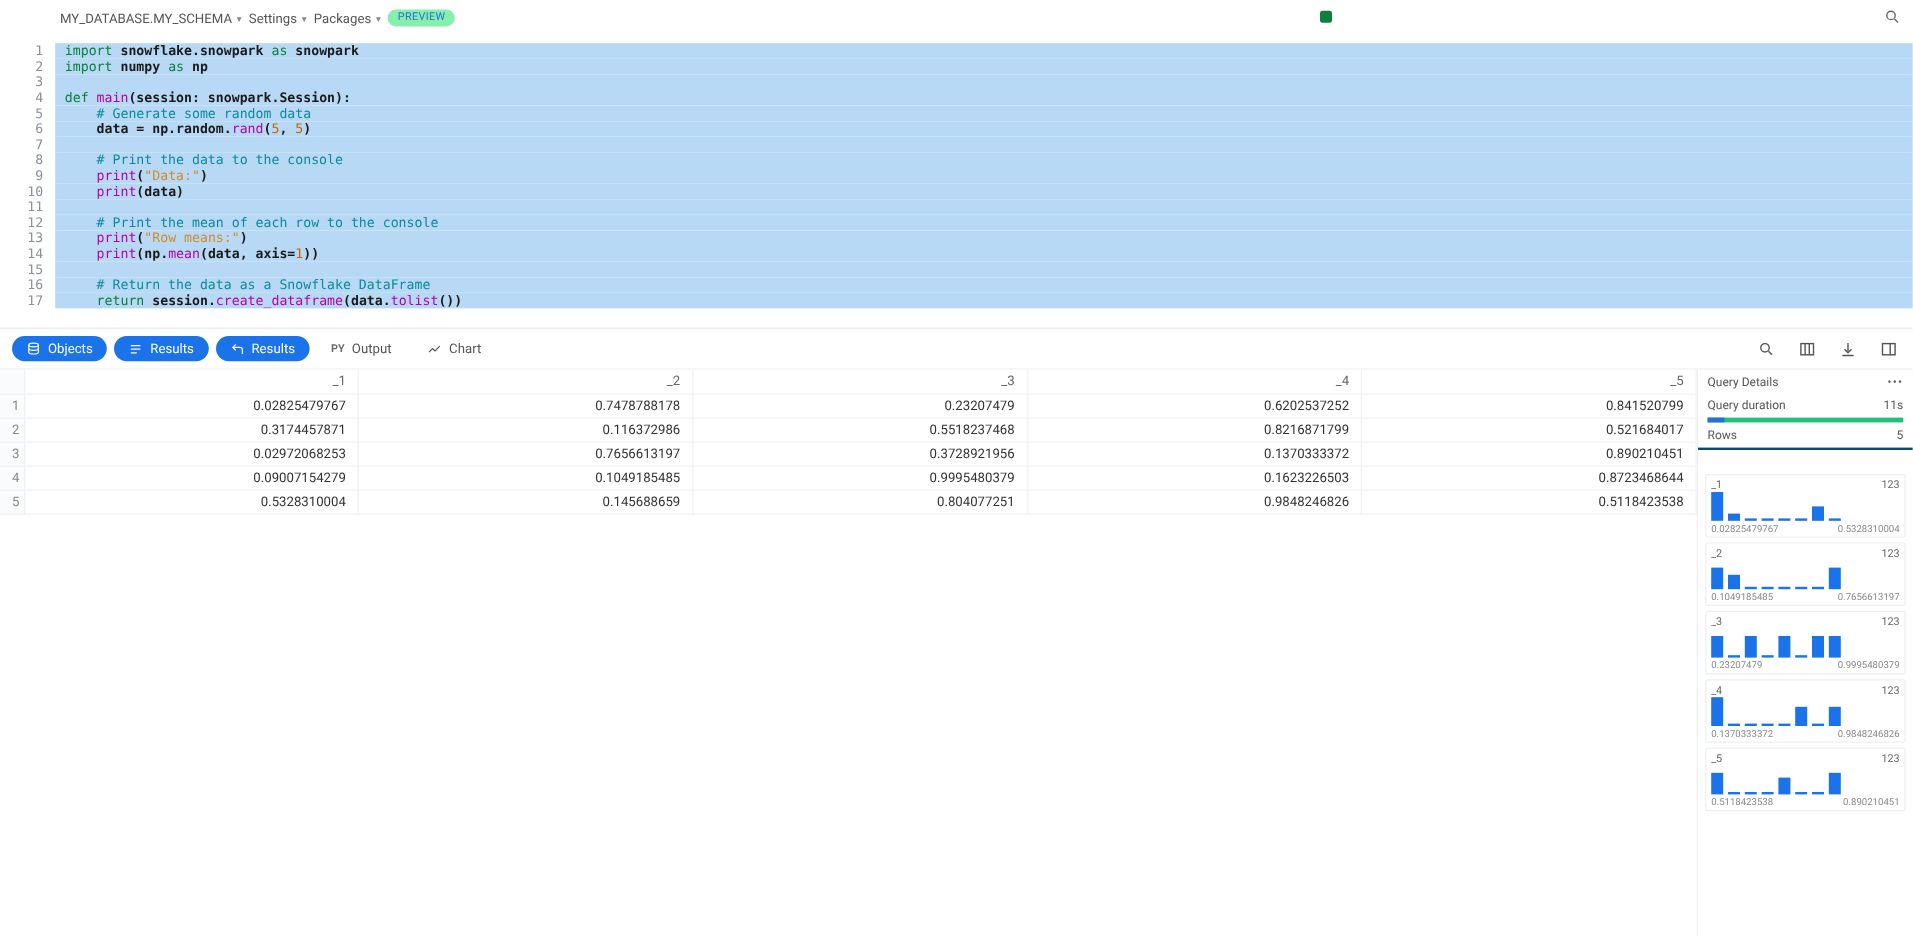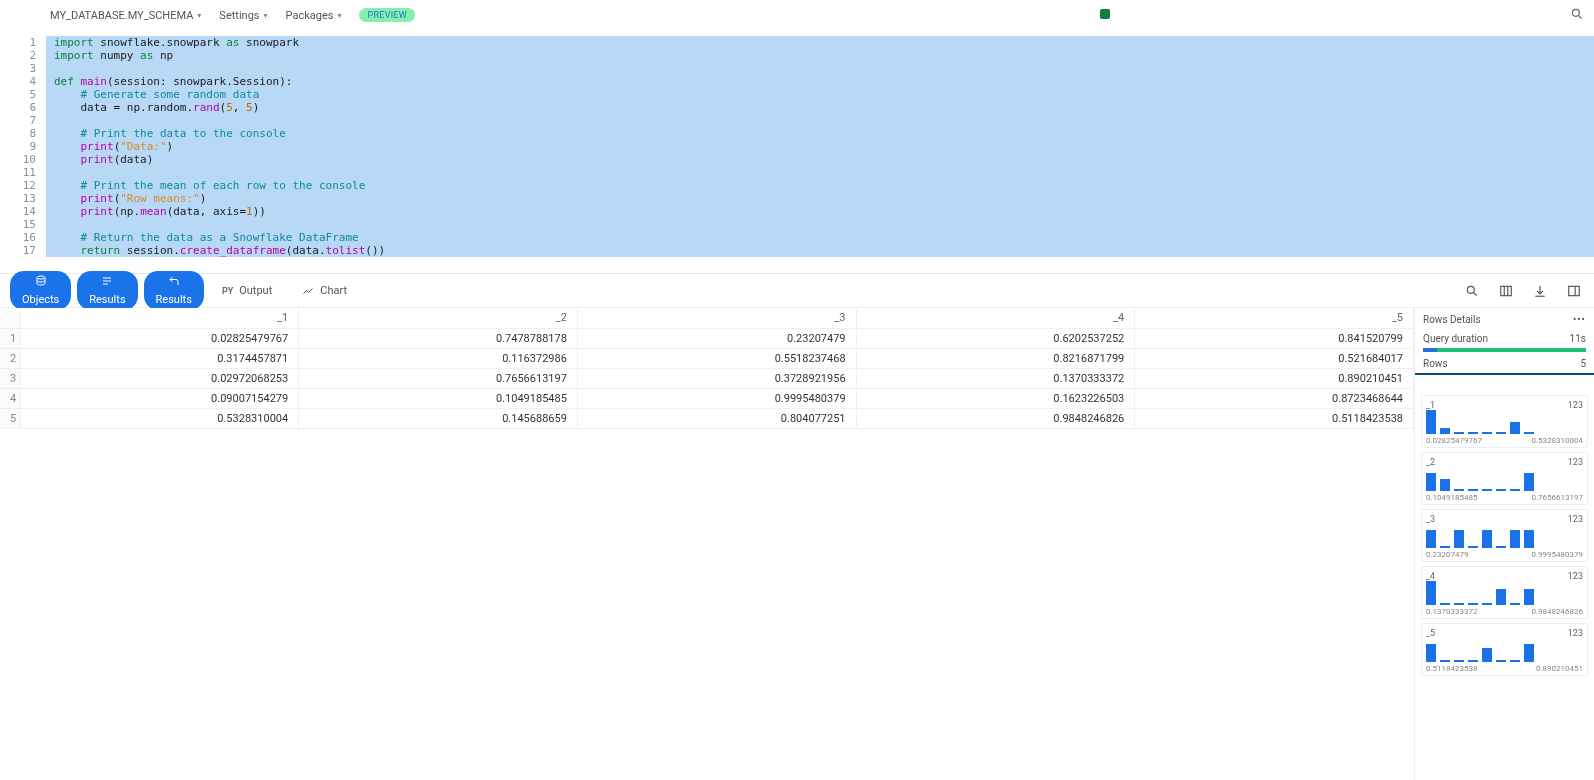--- a/index.html
+++ b/index.html
@@ -1,43 +1,43 @@
 <!DOCTYPE html>
 <html><head>
 <meta charset="utf-8">
 <style>
   * { box-sizing: border-box; margin: 0; padding: 0; }
   html, body { width: 1594px; height: 780px; font-family: -apple-system, BlinkMacSystemFont, "Segoe UI", Roboto, Arial, sans-serif; font-size: 12px; color: #333; background: #fff; overflow: hidden; }
   
   
-  .toolbar { height: 30px; display: flex; align-items: center; padding: 0 10px 0 50px; border-bottom: 0; gap: 18px; position: relative; }
+  .toolbar { height: 30px; display: flex; align-items: center; padding: 0 10px 0 50px; border-bottom: 0; gap: 6px; position: relative; }
   .tb-item { font-size: 11px; color: #555; display: inline-flex; align-items: center; gap: 4px; cursor: pointer; }
   .tb-caret { font-size: 8px; color: #888; }
   .preview-badge { background: #86efac; color: #2a6fd6; font-size: 9px; padding: 2px 8px; border-radius: 10px; letter-spacing: .3px; }
   .run-indicator { position: absolute; left: 1100px; top: 9px; width: 10px; height: 10px; background: #0b7f3b; border-radius: 2px; }
   .search-ic { position: absolute; right: 10px; top: 7px; color: #666; cursor: pointer; }
   
   
   .editor-wrap { height: 244px; display: flex; border-bottom: 1px solid #e5e8eb; }
   .gutter { width: 46px; padding-top: 6px; text-align: right; color: #8a9199; font-family: "SFMono-Regular", Consolas, Menlo, monospace; font-size: 11px; line-height: 13px; }
   .gutter div { padding-right: 10px; height: 13px; }
   .code-area { flex: 1; padding-top: 6px; font-family: "SFMono-Regular", Consolas, Menlo, monospace; font-size: 11px; line-height: 13px; white-space: pre; position: relative; }
   .code-line { height: 13px; padding-left: 8px; }
   .sel { background: #b8d9f5; }
   .kw { color: #0b7f3b; }
-  .id { color: #1a1a1a; }
+  .id { color: #1a1a1a; font-weight: bold; }
   .fn { color: #b500a6; }
   .str { color: #d18c2a; }
   .cm { color: #0a8a9c; margin-top: 24px; }
   .num { color: #c96200; }
   
   
   .result-tb { height: 34px; display: flex; align-items: center; padding: 0 10px; gap: 6px; border-bottom: 1px solid #eceff2; }
   .pill { display: inline-flex; align-items: center; gap: 6px; padding: 4px 12px; border-radius: 14px; font-size: 11px; cursor: pointer; }
-  .pill.blue { background: #1a73e8; color: #fff; flex-direction: column; }
+  .pill.blue { background: #1a73e8; color: #fff; }
   .pill.ghost { background: transparent; color: #555; align-items: center; }
   .pill svg, .pill .glyph { width: 12px; height: 12px; }
   .spacer { flex: 1; }
   .rt-icon { width: 20px; height: 20px; display: inline-flex; align-items: center; justify-content: center; color: #555; margin-left: 8px; cursor: pointer; }
   
   
   .main { display: flex; height: 472px; }
   .table-pane { flex: 1; overflow: hidden; }
   .detail-pane { width: 180px; border-left: 1px solid #eceff2; display: flex; flex-direction: column; font-size: 10px; }
   
@@ -233,21 +233,21 @@
             <td>0.145688659</td>
             <td>0.804077251</td>
             <td>0.9848246826</td>
             <td>0.5118423538</td>
           </tr>
         </tbody>
     </table>
   </div>
   <div class="detail-pane">
     <div class="qd-head">
-      <span>Rows Details</span>
+      <span>Query Details</span>
       <span style="cursor:pointer;letter-spacing:1px">•••</span>
     </div>
     <div class="qd-row">
       <span>Query duration</span>
       <span>11s</span>
     </div>
     <div class="qd-bar"></div>
     <div class="qd-row" style="border-bottom:2px solid #0c4a6e;padding-bottom:4px;margin-bottom:16px">
       <span>Rows</span>
       <span>5</span>

